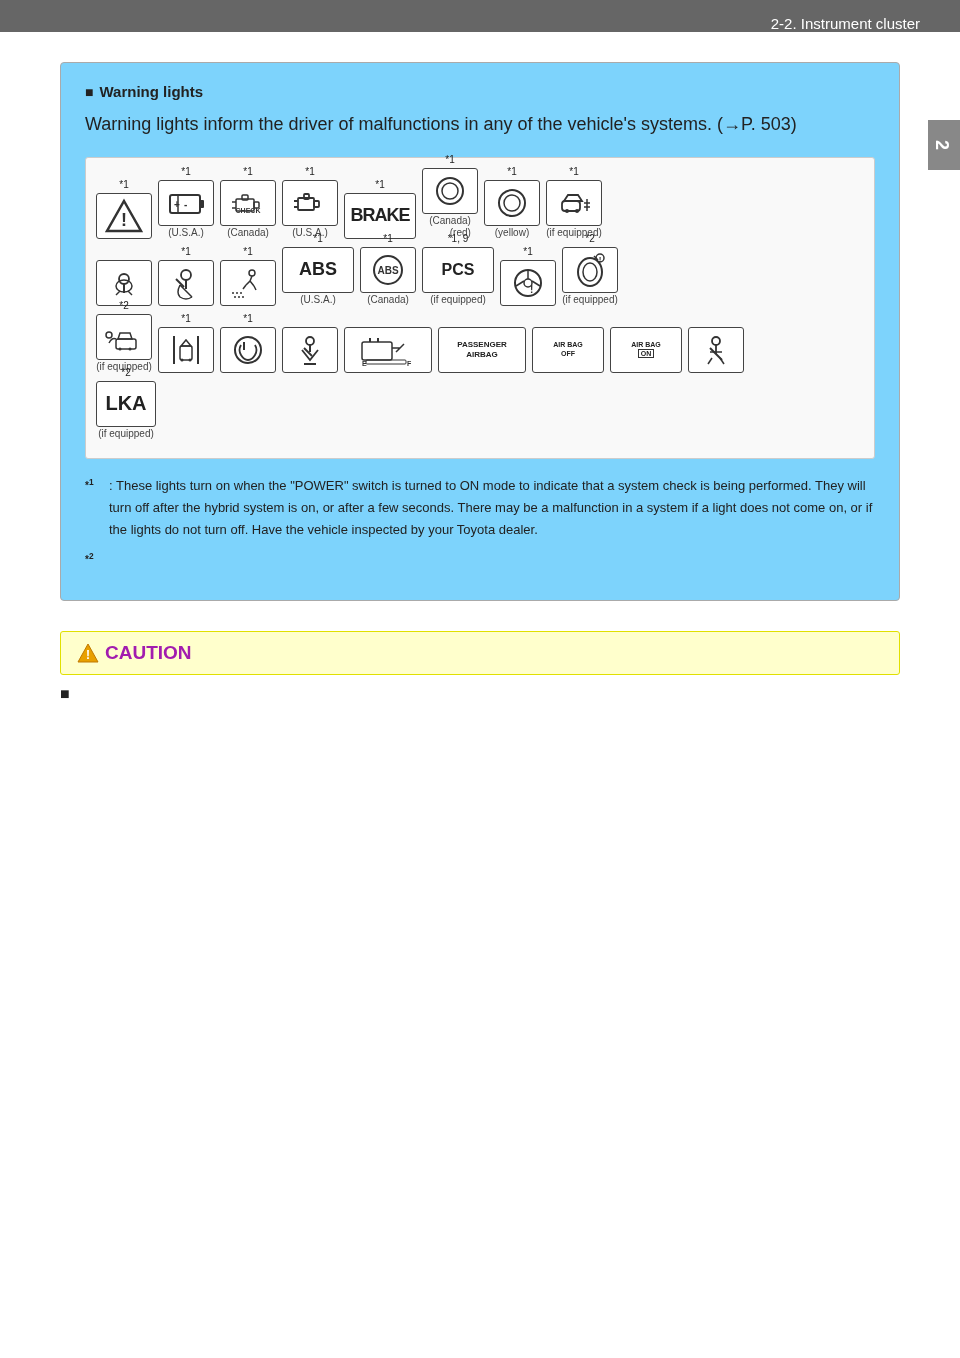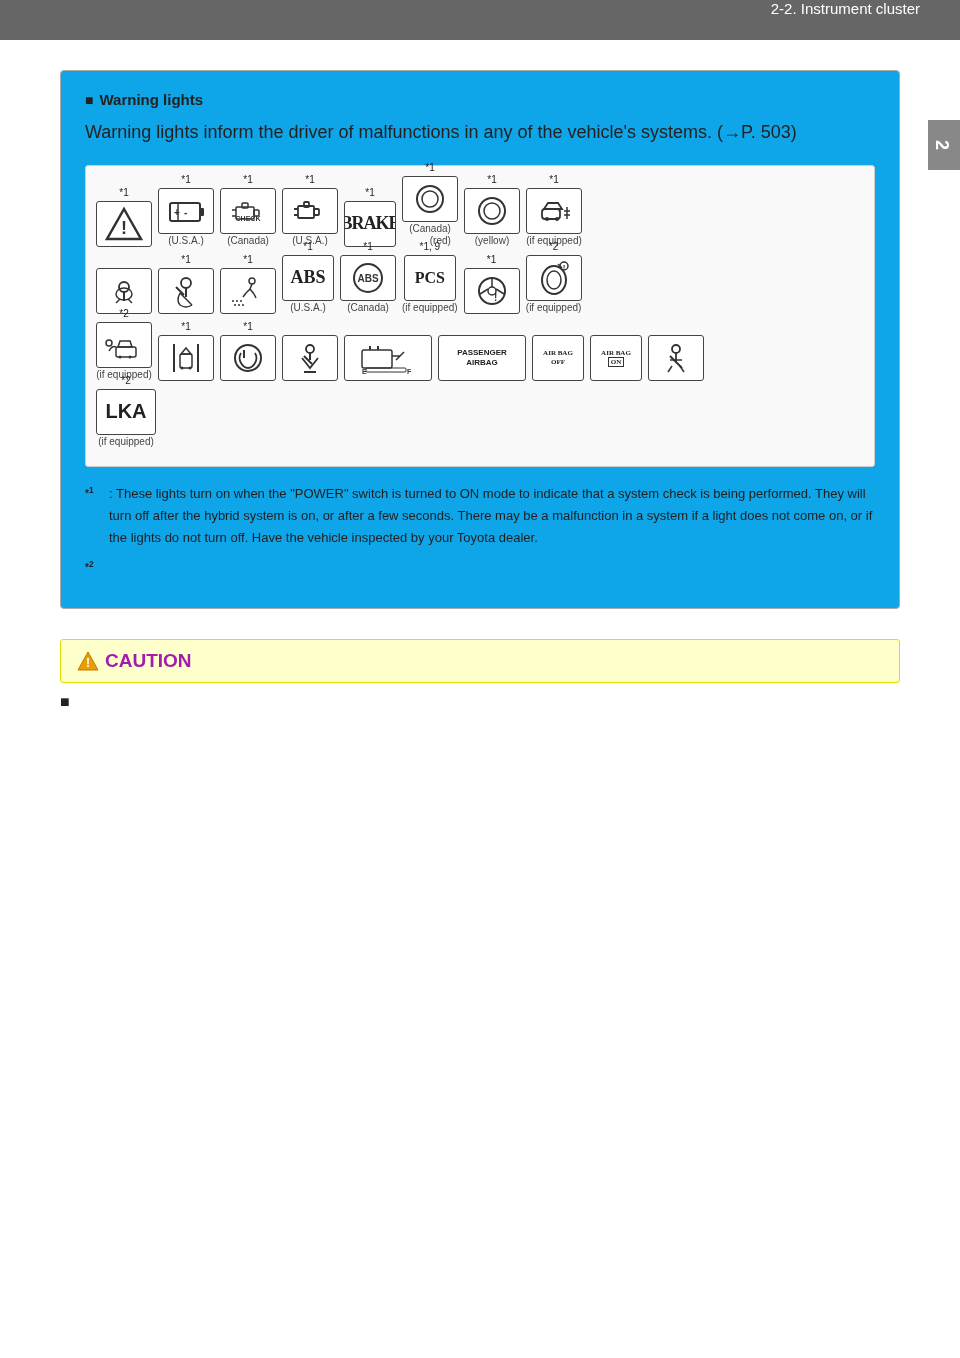--- a/index.html
+++ b/index.html
@@ -9,23 +9,23 @@
       background: #fff;
       font-family: Arial, sans-serif;
       font-size: 14px;
       color: #222;
       position: relative;
     }
 
     
     .top-header {
       background: #666;
-      height: 40px;
-      display: flex;
-      align-items: flex-start;
+      height: 32px;
+      display: flex;
+      align-items: flex-end;
       justify-content: flex-end;
       padding-right: 40px;
     }
     .top-header-title {
       color: #fff;
       font-size: 15px;
     }
 
     
     .chapter-tab {
@@ -47,21 +47,21 @@
     .main-content {
       padding: 30px 60px 40px 60px;
     }
 
     
     .warning-box {
       border: 1px solid #aaa;
       border-radius: 4px;
       padding: 20px 24px 24px 24px;
       margin-bottom: 30px;
-      background: #0ea5e9;
+      background: #7dd3fc;
     }
 
     .warning-title {
       font-weight: bold;
       font-size: 15px;
       margin-bottom: 10px;
       display: flex;
       align-items: center;
       gap: 6px;
     }
@@ -101,22 +101,21 @@
       align-items: center;
       justify-content: center;
       font-size: 10px;
       font-weight: bold;
       background: #fff;
       position: relative;
       overflow: hidden;
     }
 
     .icon-box.wide {
-      width: 52px;
-      font-family: Liberation Serif, serif;
+      width: 72px;
     }
 
     .icon-box.wider {
       width: 88px;
     }
 
     .icon-label {
       font-size: 10px;
       color: #444;
       margin-top: 1px;

